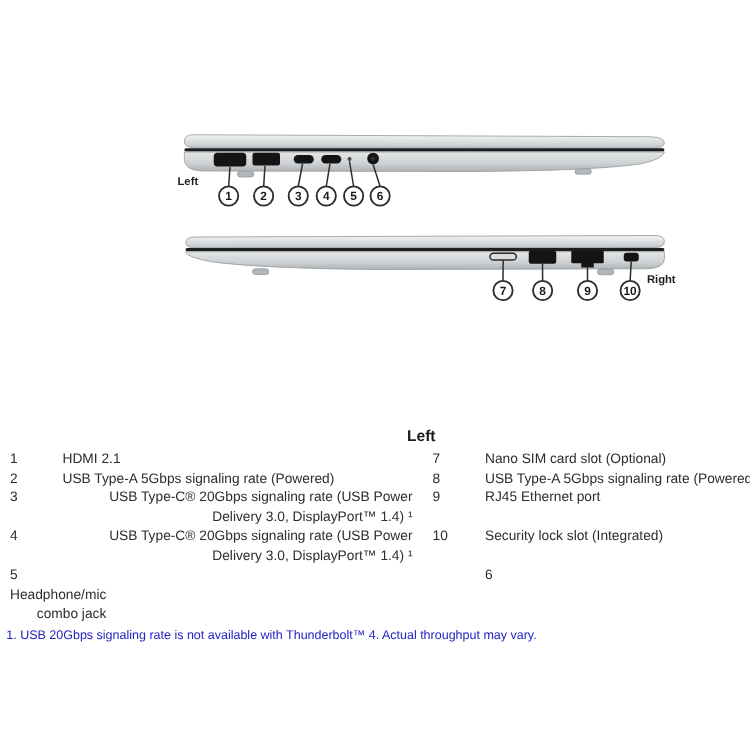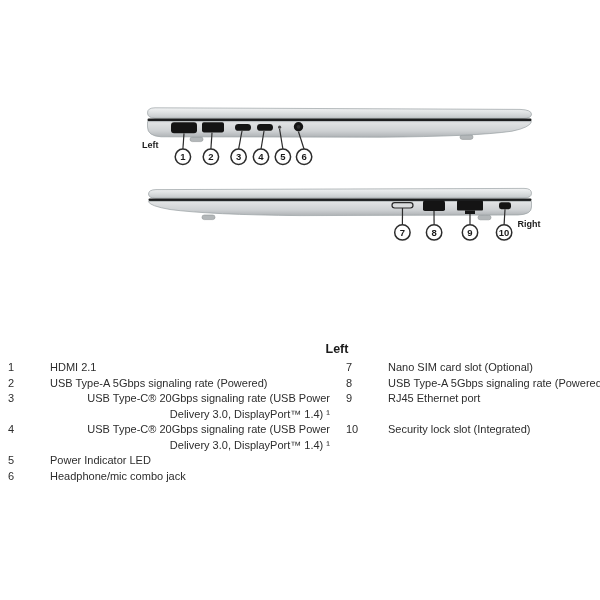--- a/index.html
+++ b/index.html
@@ -141,24 +141,24 @@
     <div class="cell desc"><span class="desc-inner">USB Type-C® 20Gbps signaling rate (USB Power Delivery 3.0, DisplayPort™ 1.4) ¹</span></div>
     <div class="cell num">9</div>
     <div class="cell desc2">RJ45 Ethernet port</div>
 
     <div class="cell num">4</div>
     <div class="cell desc"><span class="desc-inner">USB Type-C® 20Gbps signaling rate (USB Power Delivery 3.0, DisplayPort™ 1.4) ¹</span></div>
     <div class="cell num">10</div>
     <div class="cell desc2">Security lock slot (Integrated)</div>
 
     <div class="cell num">5</div>
-    <div class="cell desc"><span class="desc-inner">Power Indicator LED</span></div>
     <div class="cell num"></div>
     <div class="cell desc2"></div>
 
     <div class="cell num">6</div>
     <div class="cell desc"><span class="desc-inner">Headphone/mic combo jack</span></div>
     <div class="cell num"></div>
     <div class="cell desc2"></div>
   </div>
 
+  <div class="footnote">1. USB 20Gbps signaling rate is not available with Thunderbolt™ 4. Actual throughput may vary.</div>
 
 </div>
 
 </body></html>

